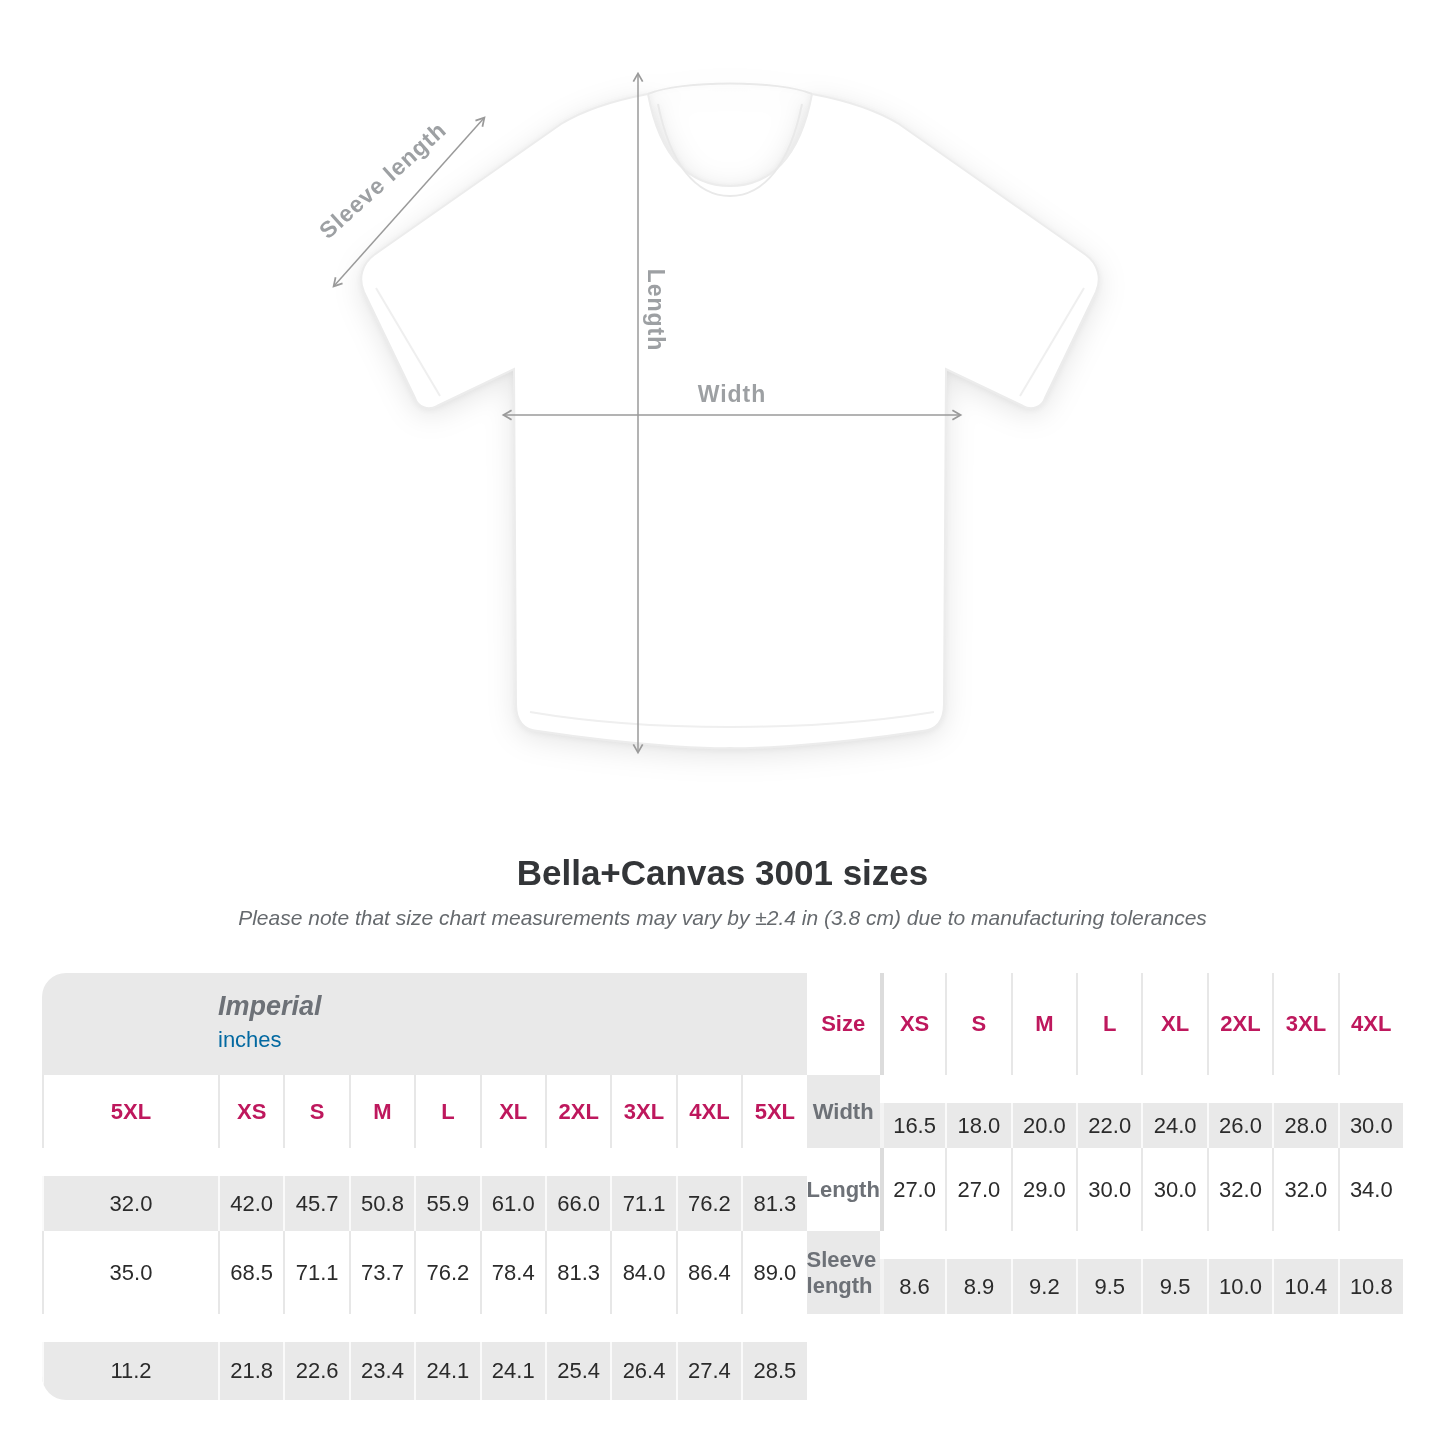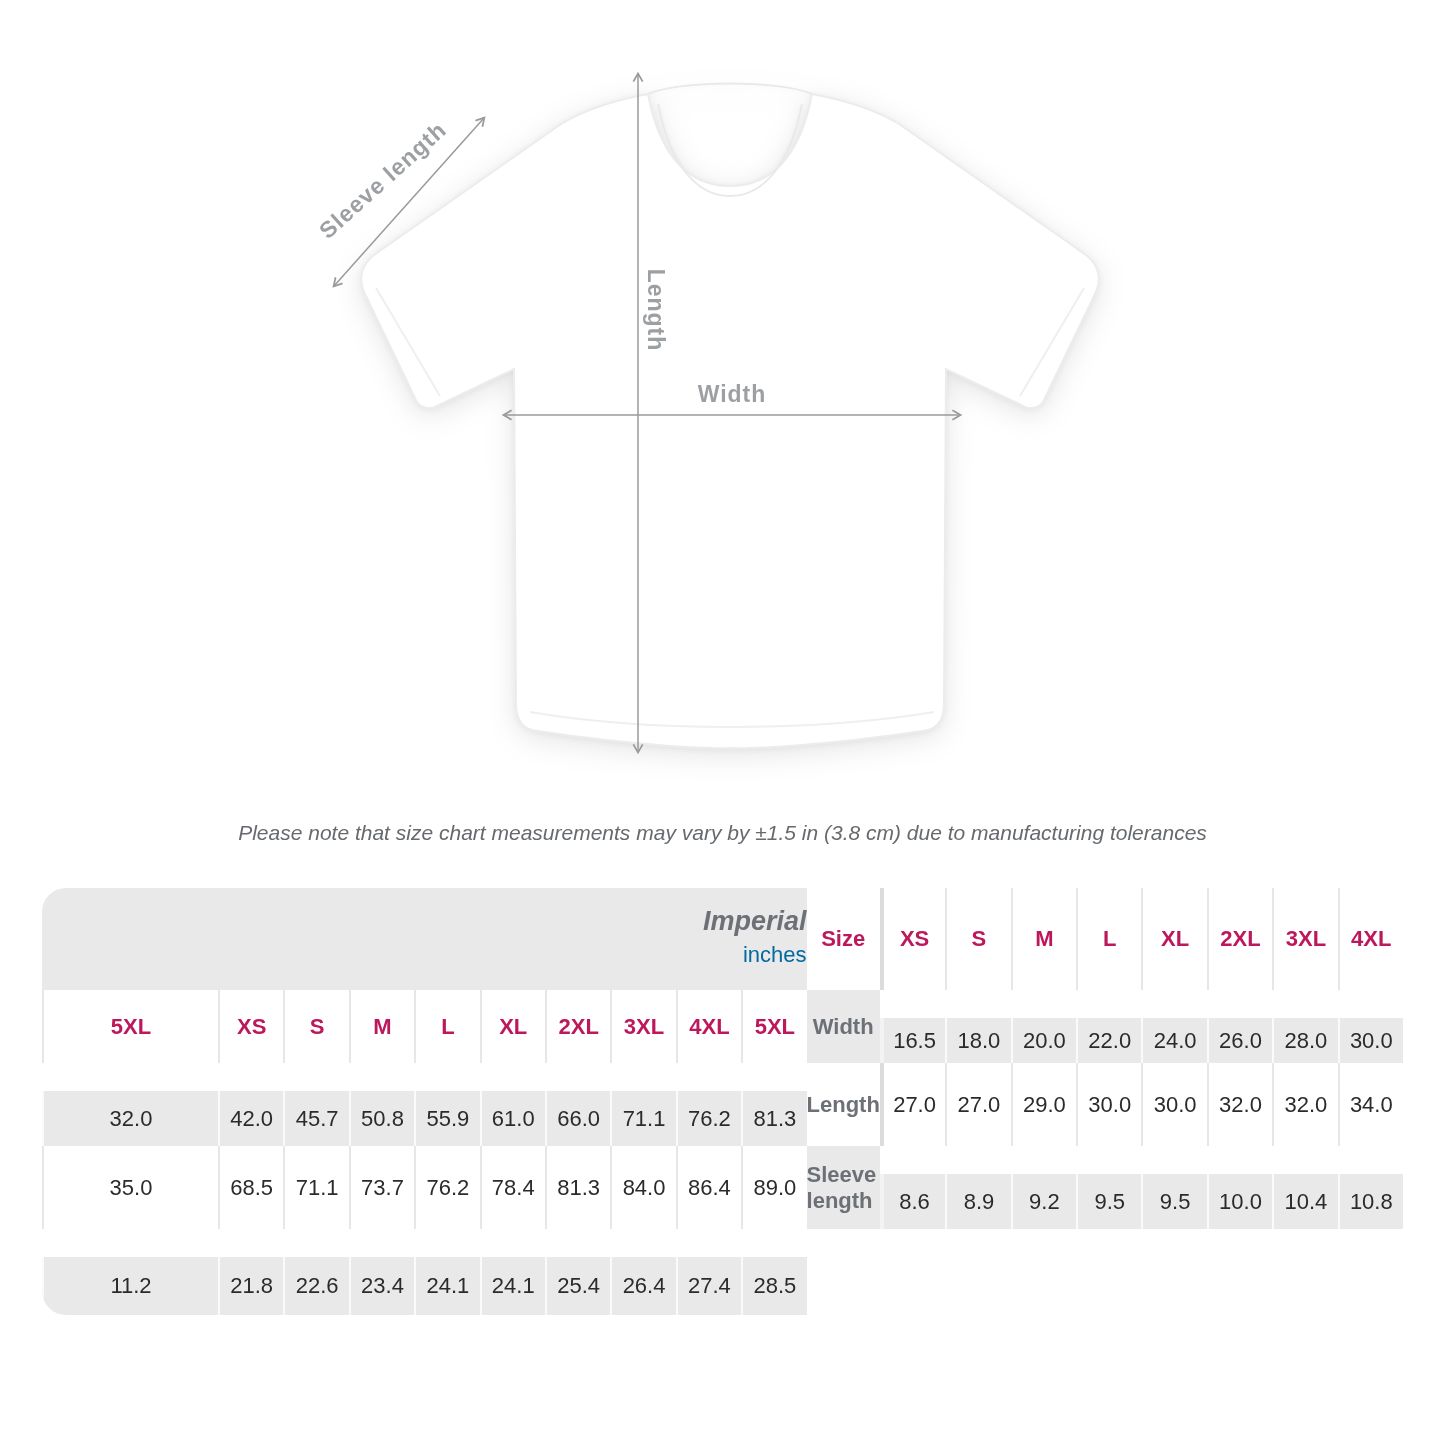--- a/index.html
+++ b/index.html
@@ -36,21 +36,21 @@
   .size-table {
     margin:44px 42px 0; border-radius:24px; overflow:hidden;
   }
   .grid {
     display:grid;
     grid-template-columns:176px repeat(18, 1fr);
     grid-template-rows:102px 73px 83px 83px 86px;
   }
   .band { background:#e9e9e9; grid-row:1; }
   .band.units {
-    display:flex; flex-direction:column; align-items:flex-end; justify-content:center;
+    display:flex; flex-direction:column; align-items:flex-start; justify-content:center;
     gap:5px; padding-bottom:4px;
   }
   .band.spacer { grid-column:1; }
   .band.imperial { grid-column:2 / 11; }
   .band.metric { grid-column:11 / 20; }
   .u-title { font-size:27px; font-weight:bold; font-style:italic; color:#6d7177; }
   .u-sub { font-size:22px; color:#0369a1; }
 
   .cell { display:flex; align-items:center; justify-content:center; font-size:22px; }
   .head { font-weight:bold; color:#be185d; }
@@ -109,21 +109,22 @@
       <line class="meas" x1="320" y1="12" x2="320" y2="690" marker-start="url(#ah)" marker-end="url(#ah)"></line>
       <line class="meas" x1="186" y1="353" x2="642" y2="353" marker-start="url(#ah)" marker-end="url(#ah)"></line>
       <line class="meas" x1="16" y1="224" x2="166" y2="56" marker-start="url(#ah)" marker-end="url(#ah)"></line>
 
       <text class="meas-label" x="70" y="124" text-anchor="middle" transform="rotate(-42 70 124)">Sleeve length</text>
       <text class="meas-label" x="330" y="248" text-anchor="middle" transform="rotate(90 330 248)">Length</text>
       <text class="meas-label" x="414" y="340" text-anchor="middle">Width</text>
     </svg>
   </div>
 
-  <p class="subtitle">Please note that size chart measurements may vary by ±1.5 in (3.8 cm) due to manufacturing tolerances</p>
+  <h1 class="title">Bella+Canvas 3001 sizes</h1>
+  <p class="subtitle">Please note that size chart measurements may vary by ±2.4 in (3.8 cm) due to manufacturing tolerances</p>
 
   <div class="size-table">
     <div class="grid" id="grid">
       <div class="band spacer"></div>
       <div class="band units imperial">
         <div class="u-title">Imperial</div>
         <div class="u-sub">inches</div>
       </div>
 
     <div class="cell head bg-w">Size</div>

